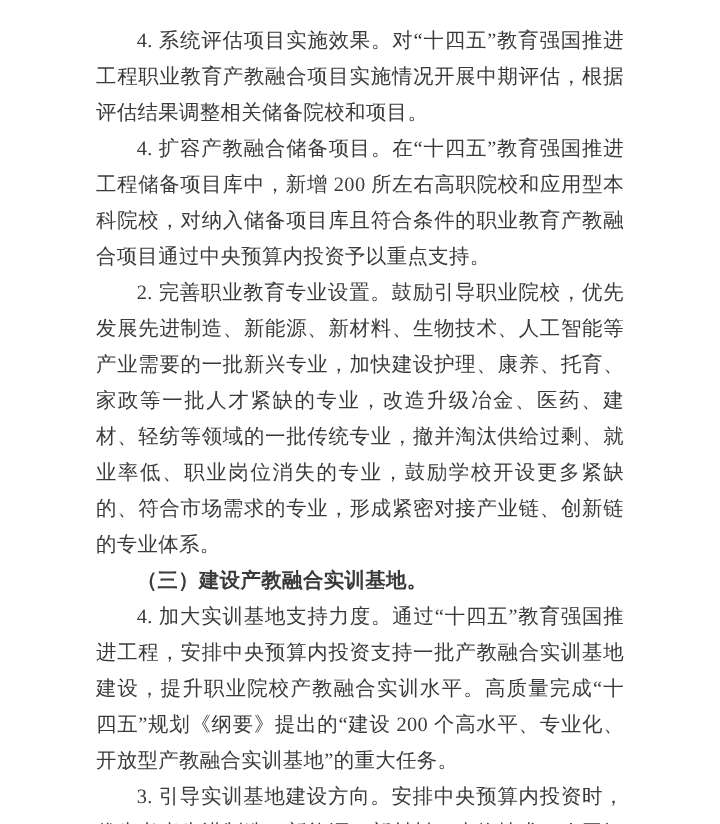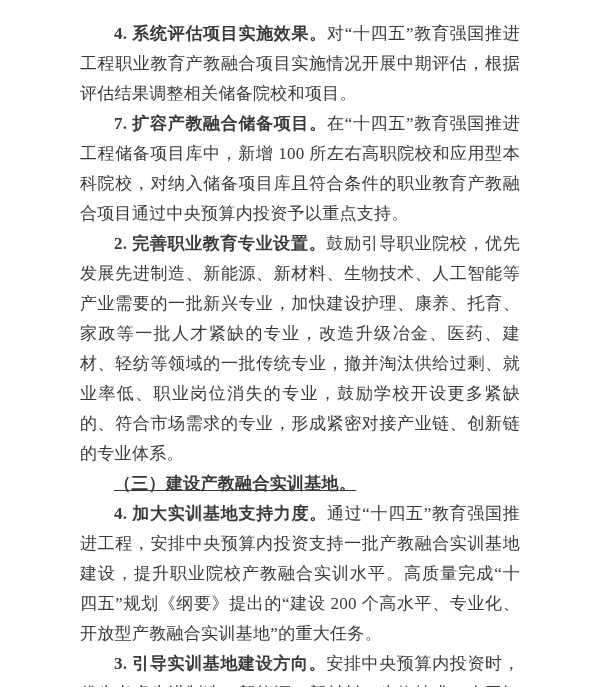--- a/index.html
+++ b/index.html
@@ -25,35 +25,34 @@
     margin: 0;
     font-size: 17px;
     line-height: 30px;
     text-indent: 2em;
     text-align: justify;
     text-justify: inter-character;
     letter-spacing: 0.3px;
     word-break: break-all;
   }
   .para .lead {
-    font-weight: 700;
+    font-weight: 400;
   }
   .para.heading .lead {
     font-weight: 700;
-    text-decoration: underline;
   }
 </style>
 </head>
 <body>
 
 <div class="page">
 
   <p class="para"><span class="lead">4. 系统评估项目实施效果。</span><span>对“十四五”教育强国推进工程职业教育产教融合项目实施情况开展中期评估，根据评估结果调整相关储备院校和项目。</span></p>
 
-  <p class="para"><span class="lead">7. 扩容产教融合储备项目。</span><span>在“十四五”教育强国推进工程储备项目库中，新增 100 所左右高职院校和应用型本科院校，对纳入储备项目库且符合条件的职业教育产教融合项目通过中央预算内投资予以重点支持。</span></p>
+  <p class="para"><span class="lead">4. 扩容产教融合储备项目。</span><span>在“十四五”教育强国推进工程储备项目库中，新增 200 所左右高职院校和应用型本科院校，对纳入储备项目库且符合条件的职业教育产教融合项目通过中央预算内投资予以重点支持。</span></p>
 
   <p class="para"><span class="lead">2. 完善职业教育专业设置。</span><span>鼓励引导职业院校，优先发展先进制造、新能源、新材料、生物技术、人工智能等产业需要的一批新兴专业，加快建设护理、康养、托育、家政等一批人才紧缺的专业，改造升级冶金、医药、建材、轻纺等领域的一批传统专业，撤并淘汰供给过剩、就业率低、职业岗位消失的专业，鼓励学校开设更多紧缺的、符合市场需求的专业，形成紧密对接产业链、创新链的专业体系。</span></p>
 
   <p class="para heading"><span class="lead">（三）建设产教融合实训基地。</span></p>
 
   <p class="para"><span class="lead">4. 加大实训基地支持力度。</span><span>通过“十四五”教育强国推进工程，安排中央预算内投资支持一批产教融合实训基地建设，提升职业院校产教融合实训水平。高质量完成“十四五”规划《纲要》提出的“建设 200 个高水平、专业化、开放型产教融合实训基地”的重大任务。</span></p>
 
   <p class="para"><span class="lead">3. 引导实训基地建设方向。</span><span>安排中央预算内投资时，优先考虑先进制造、新能源、新材料、生物技术、人工智能等领域以及</span></p>
 
 </div>

